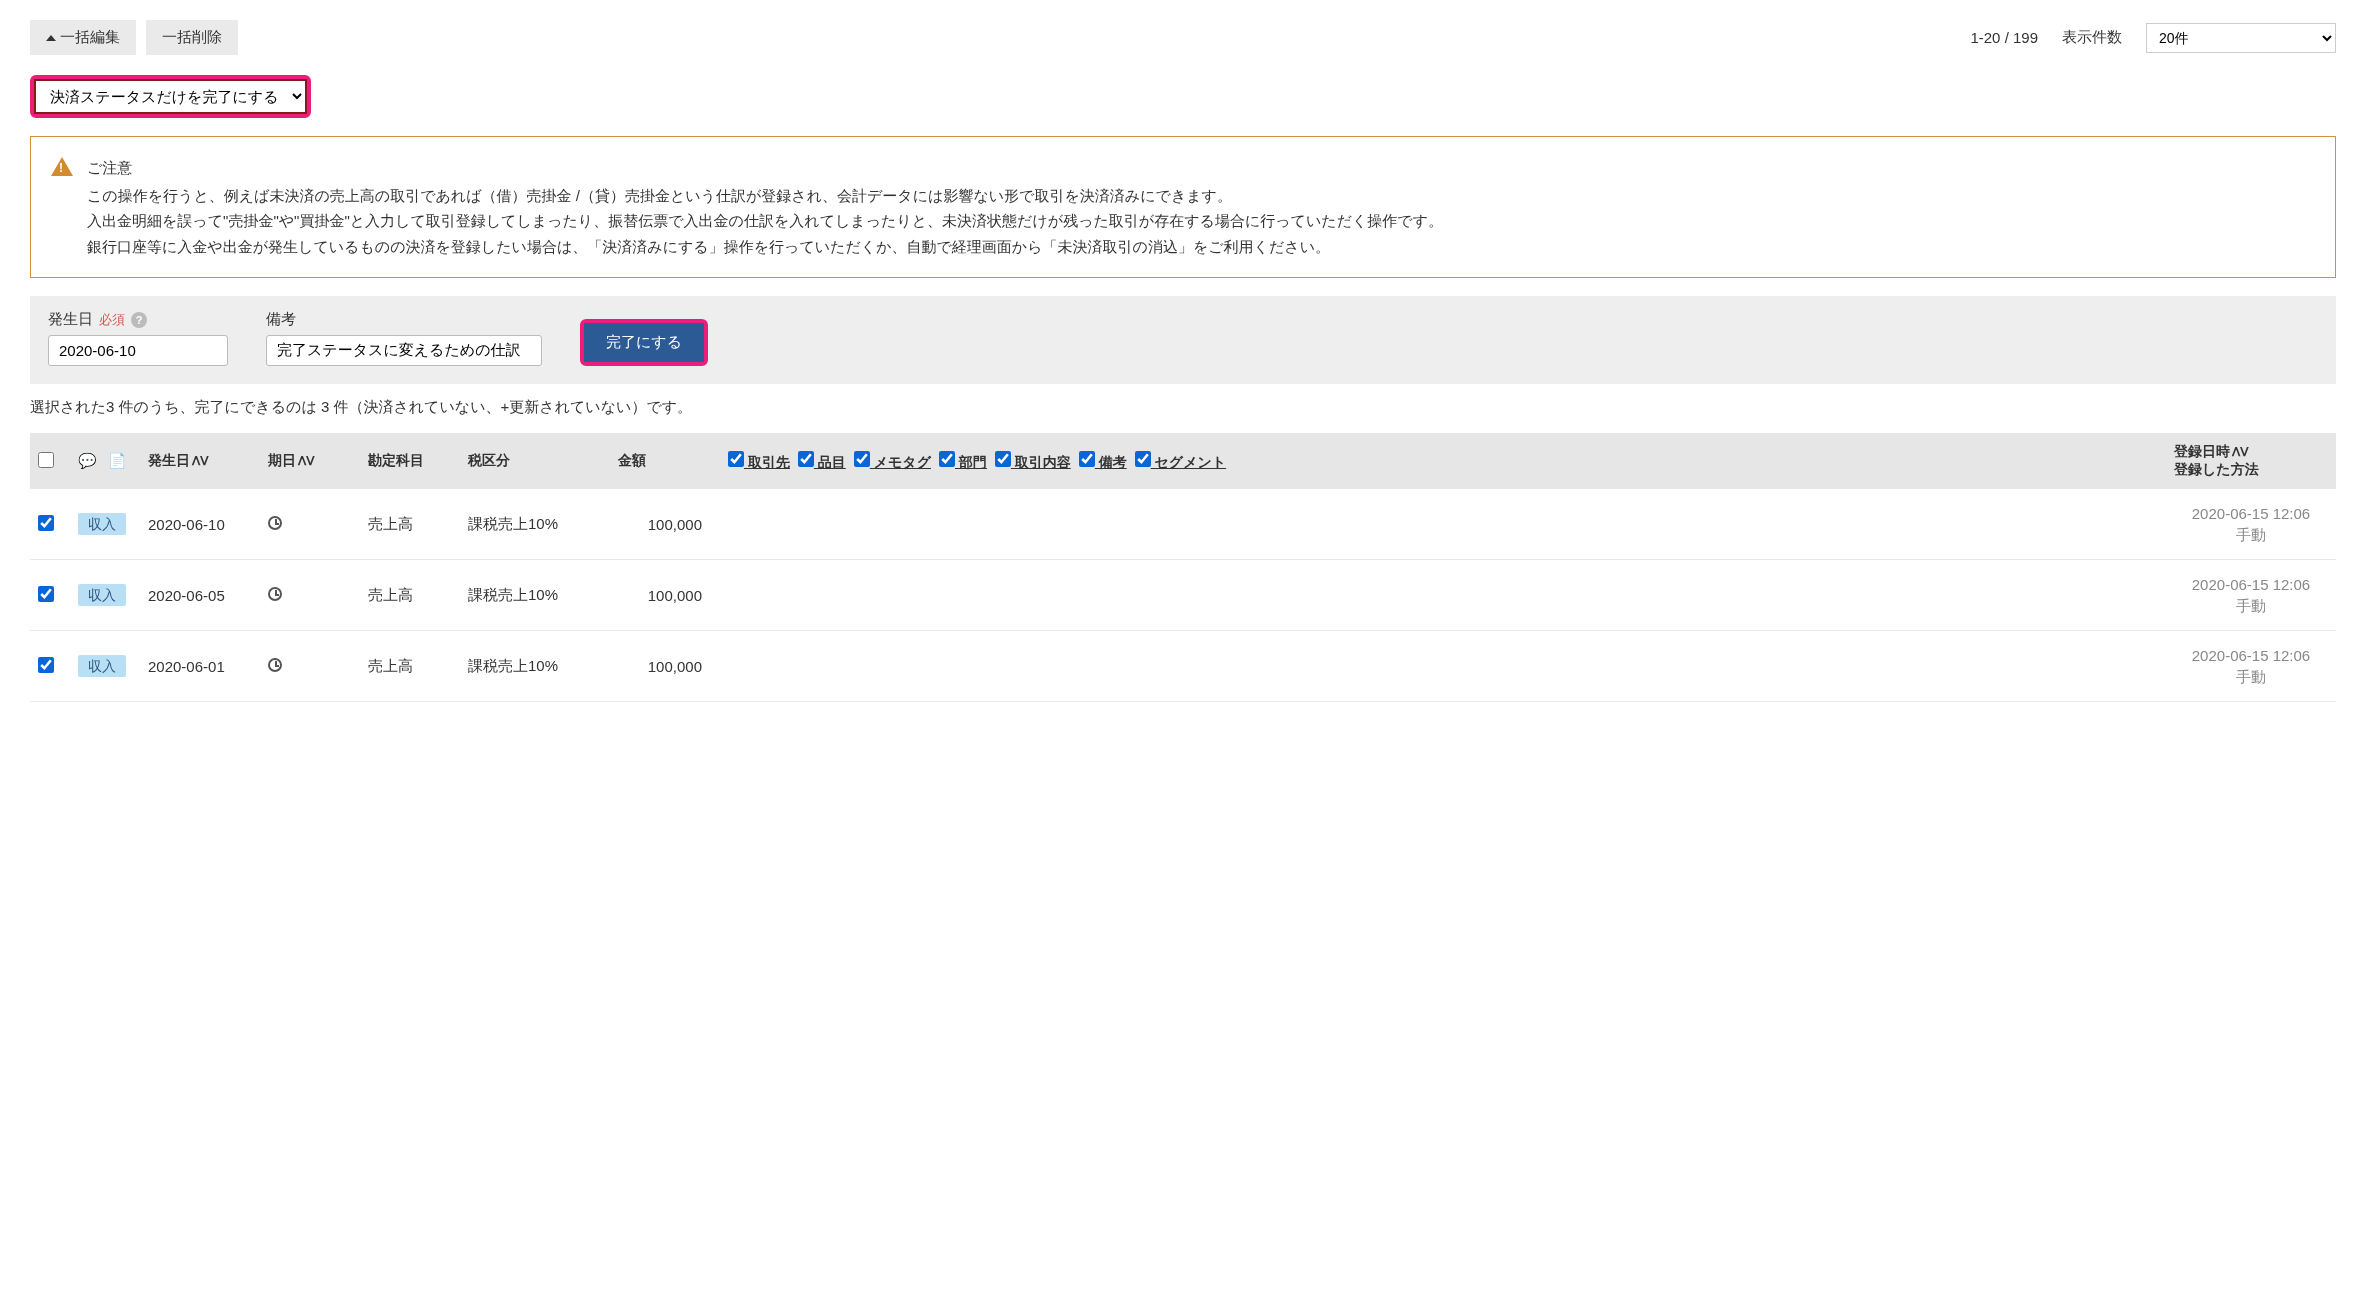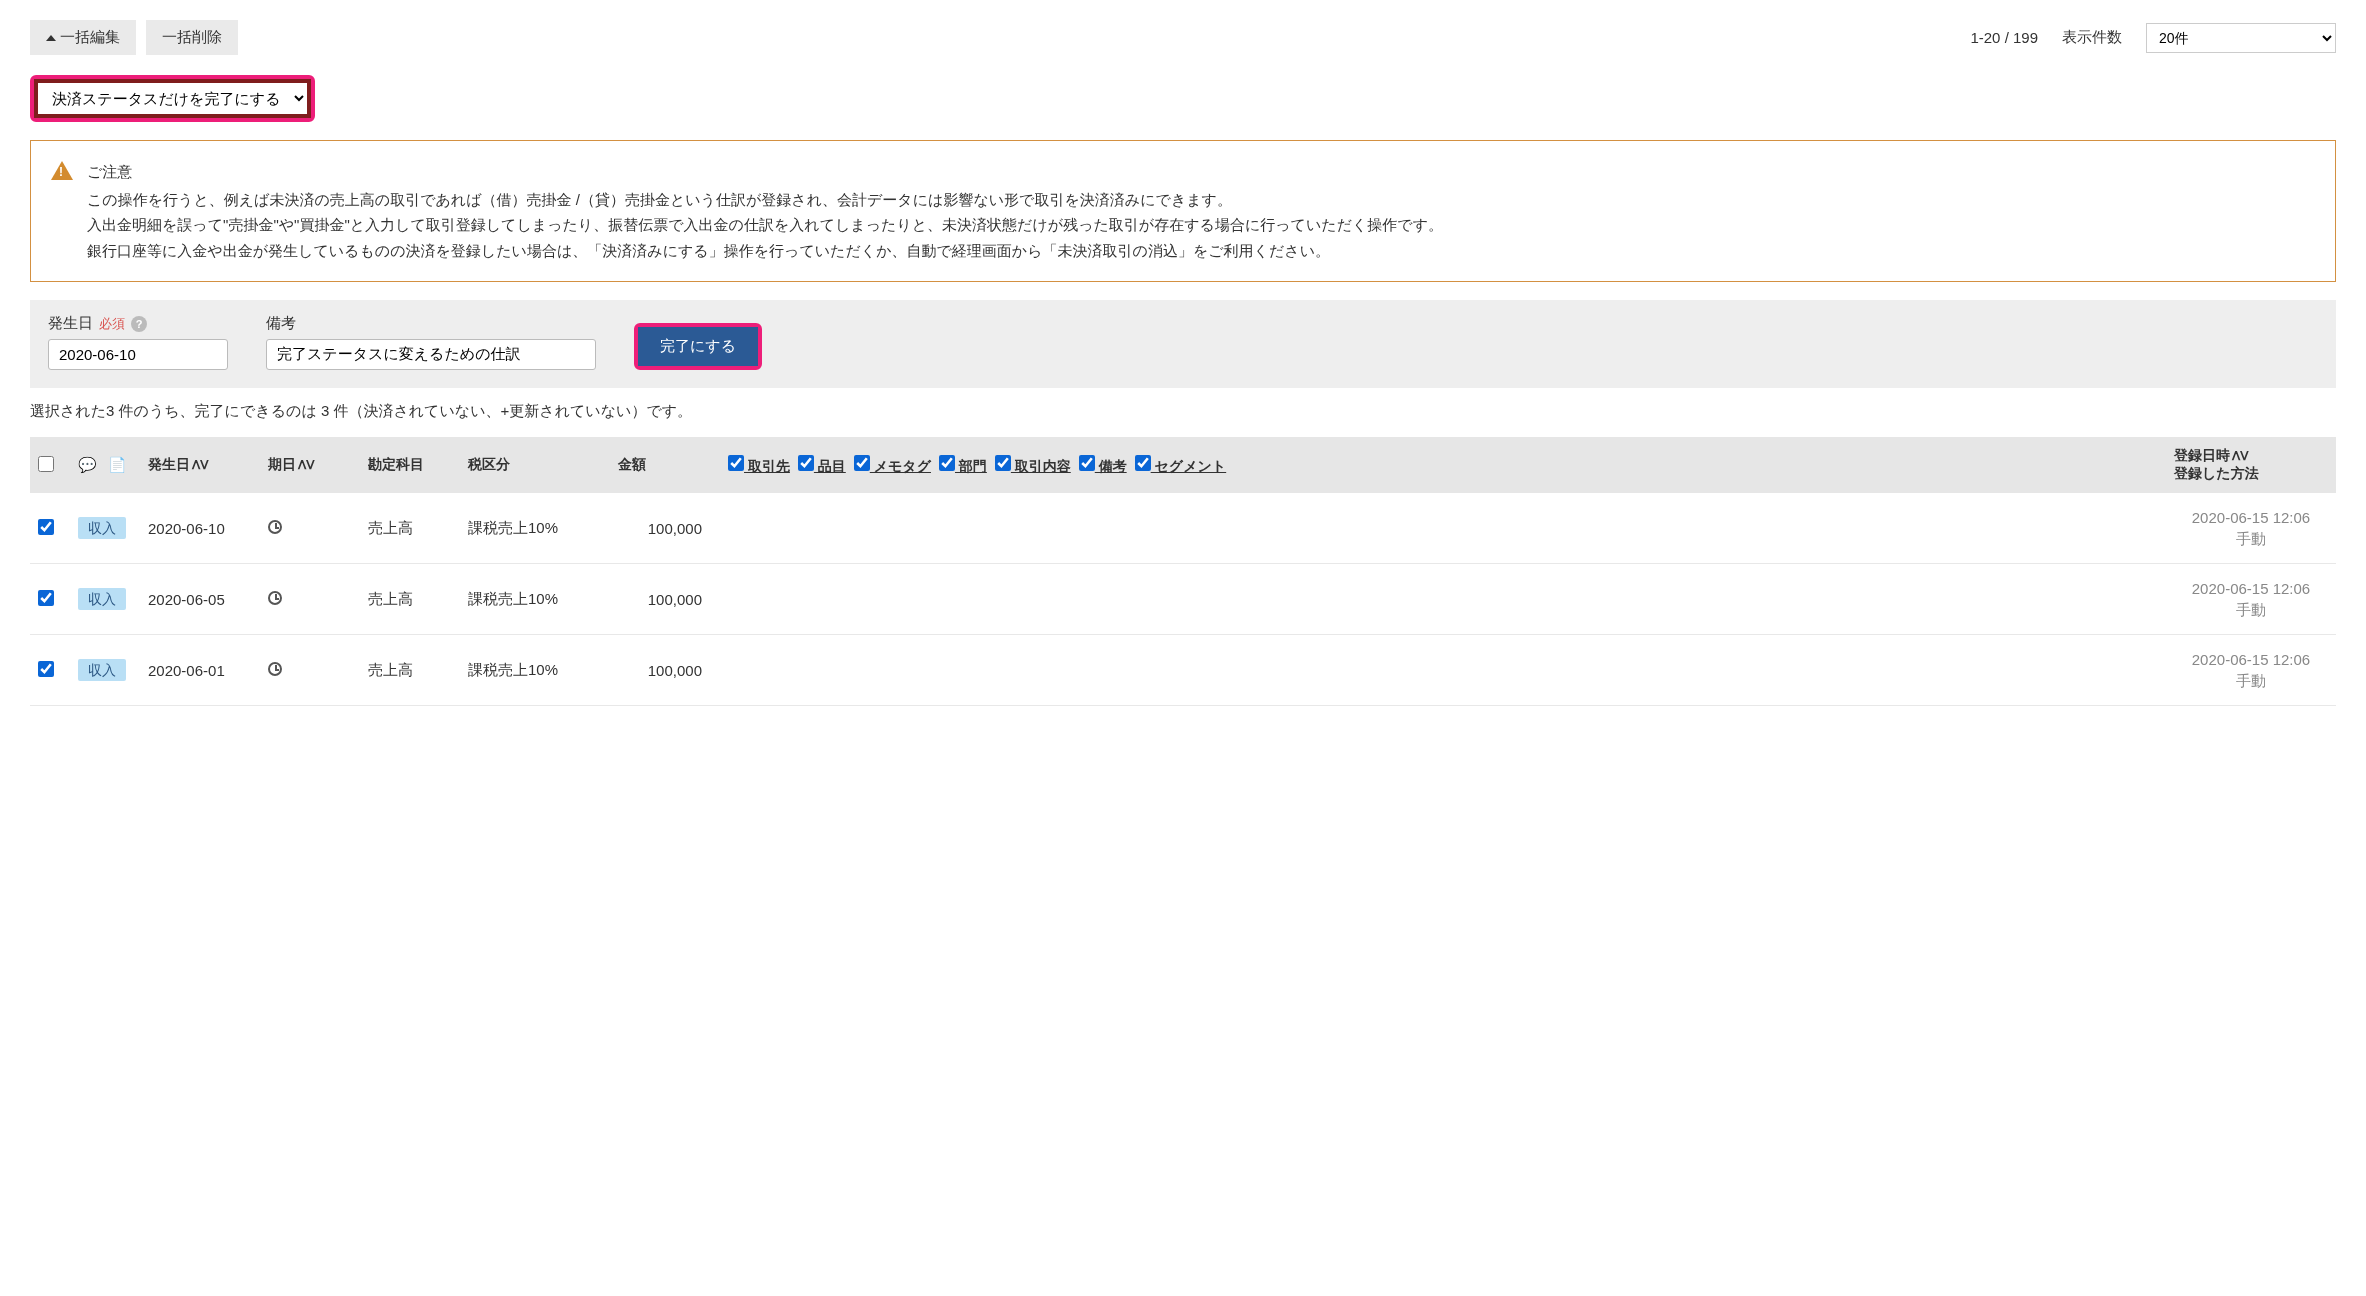--- a/index.html
+++ b/index.html
@@ -40,21 +40,21 @@
     }
     .action-select-wrap {
       display: inline-block;
       border: 4px solid #ed1e79;
       border-radius: 6px;
       margin-bottom: 18px;
     }
     .action-select {
       padding: 6px 10px;
       font-size: 15px;
-      border: 4px solid #7f1d1d;
+      border: 2px solid #7f1d1d;
       background: #fff;
       min-width: 270px;
     }
     .warning-box {
       border: 1px solid #d39041;
       padding: 18px 20px;
       margin-bottom: 18px;
       display: flex;
       gap: 14px;
       align-items: flex-start;
@@ -93,21 +93,21 @@
       font-size: 11px; font-weight: bold;
     }
     .text-input {
       border: 1px solid #bbb;
       padding: 6px 10px;
       font-size: 15px;
       background: #fff;
       border-radius: 3px;
     }
     .date-input { width: 180px; }
-    .remark-input { width: 330px; }
+    .remark-input { width: 276px; }
     .submit-wrap {
       border: 4px solid #ed1e79;
       border-radius: 6px;
       display: inline-block;
     }
     .submit-btn {
       background: #2b5a95;
       color: #fff;
       border: none;
       padding: 10px 22px;

